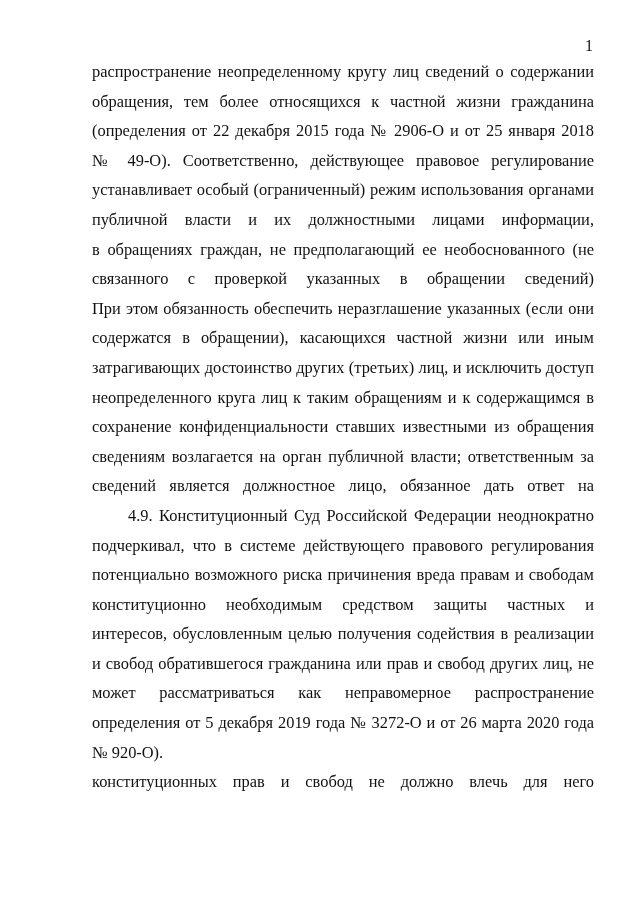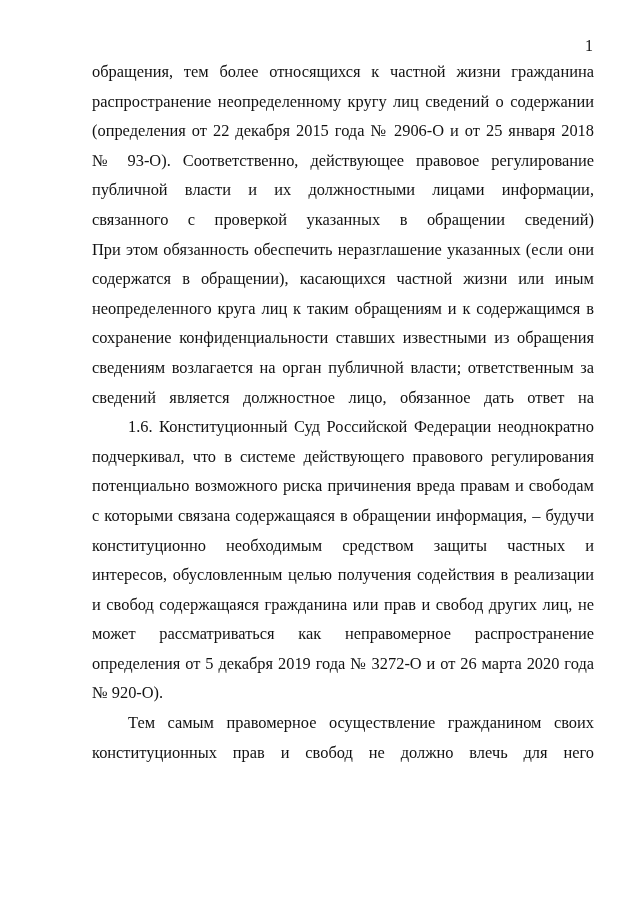--- a/index.html
+++ b/index.html
@@ -51,46 +51,47 @@
     }
   </style>
 </head>
 <body>
 
 <div class="page-number">1</div>
 
 <div class="content">
 
   <div class="para">
+    <span class="line" style="white-space: normal; overflow: hidden;">распространение неопределенному кругу лиц сведений о содержании</span>
     <span class="line" style="white-space: normal; overflow: hidden;">обращения, тем более относящихся к частной жизни гражданина</span>
-    <span class="line" style="white-space: normal; overflow: hidden;">распространение неопределенному кругу лиц сведений о содержании</span>
     <span class="line" style="white-space: normal; overflow: hidden;">(определения от 22 декабря 2015 года № 2906-О и от 25 января 2018 года</span>
-    <span class="line" style="white-space: normal; overflow: hidden;">№ 93-О). Соответственно, действующее правовое регулирование</span>
+    <span class="line" style="white-space: normal; overflow: hidden;">№ 49-О). Соответственно, действующее правовое регулирование</span>
+    <span class="line" style="white-space: normal; overflow: hidden;">устанавливает особый (ограниченный) режим использования органами</span>
     <span class="line" style="white-space: normal; overflow: hidden;">публичной власти и их должностными лицами информации, содержащейся</span>
+    <span class="line" style="white-space: normal; overflow: hidden;">в обращениях граждан, не предполагающий ее необоснованного (не</span>
     <span class="line" style="white-space: normal; overflow: hidden;">связанного с проверкой указанных в обращении сведений) разглашения.</span>
     <span class="line" style="white-space: normal; overflow: hidden;">При этом обязанность обеспечить неразглашение указанных (если они</span>
     <span class="line" style="white-space: normal; overflow: hidden;">содержатся в обращении), касающихся частной жизни или иным образом</span>
+    <span class="line" style="white-space: normal; overflow: hidden;">затрагивающих достоинство других (третьих) лиц, и исключить доступ</span>
     <span class="line" style="white-space: normal; overflow: hidden;">неопределенного круга лиц к таким обращениям и к содержащимся в них</span>
     <span class="line" style="white-space: normal; overflow: hidden;">сохранение конфиденциальности ставших известными из обращения</span>
     <span class="line" style="white-space: normal; overflow: hidden;">сведениям возлагается на орган публичной власти; ответственным за</span>
     <span class="line last" style="white-space: normal; overflow: hidden;">сведений является должностное лицо, обязанное дать ответ на обращение.</span>
   </div>
 
   <div class="para">
-    <span class="line indent-first" style="white-space: normal; overflow: hidden;">1.6. Конституционный Суд Российской Федерации неоднократно</span>
+    <span class="line indent-first" style="white-space: normal; overflow: hidden;">4.9. Конституционный Суд Российской Федерации неоднократно</span>
     <span class="line" style="white-space: normal; overflow: hidden;">подчеркивал, что в системе действующего правового регулирования само</span>
     <span class="line" style="white-space: normal; overflow: hidden;">потенциально возможного риска причинения вреда правам и свободам лиц,</span>
-    <span class="line" style="white-space: normal; overflow: hidden;">с которыми связана содержащаяся в обращении информация, – будучи</span>
     <span class="line" style="white-space: normal; overflow: hidden;">конституционно необходимым средством защиты частных и публичных</span>
     <span class="line" style="white-space: normal; overflow: hidden;">интересов, обусловленным целью получения содействия в реализации прав</span>
-    <span class="line" style="white-space: normal; overflow: hidden;">и свобод содержащаяся гражданина или прав и свобод других лиц, не</span>
+    <span class="line" style="white-space: normal; overflow: hidden;">и свобод обратившегося гражданина или прав и свобод других лиц, не</span>
     <span class="line" style="white-space: normal; overflow: hidden;">может рассматриваться как неправомерное распространение (разглашение)</span>
     <span class="line" style="white-space: normal; overflow: hidden;">определения от 5 декабря 2019 года № 3272-О и от 26 марта 2020 года</span>
     <span class="line last" style="white-space: normal; overflow: hidden;">№ 920-О).</span>
   </div>
 
   <div class="para">
-    <span class="line indent-first" style="white-space: normal; overflow: hidden;">Тем самым правомерное осуществление гражданином своих</span>
     <span class="line" style="white-space: normal; overflow: hidden;">конституционных прав и свобод не должно влечь для него</span>
 
   </div>
 
 </div>
 
 </body></html>

